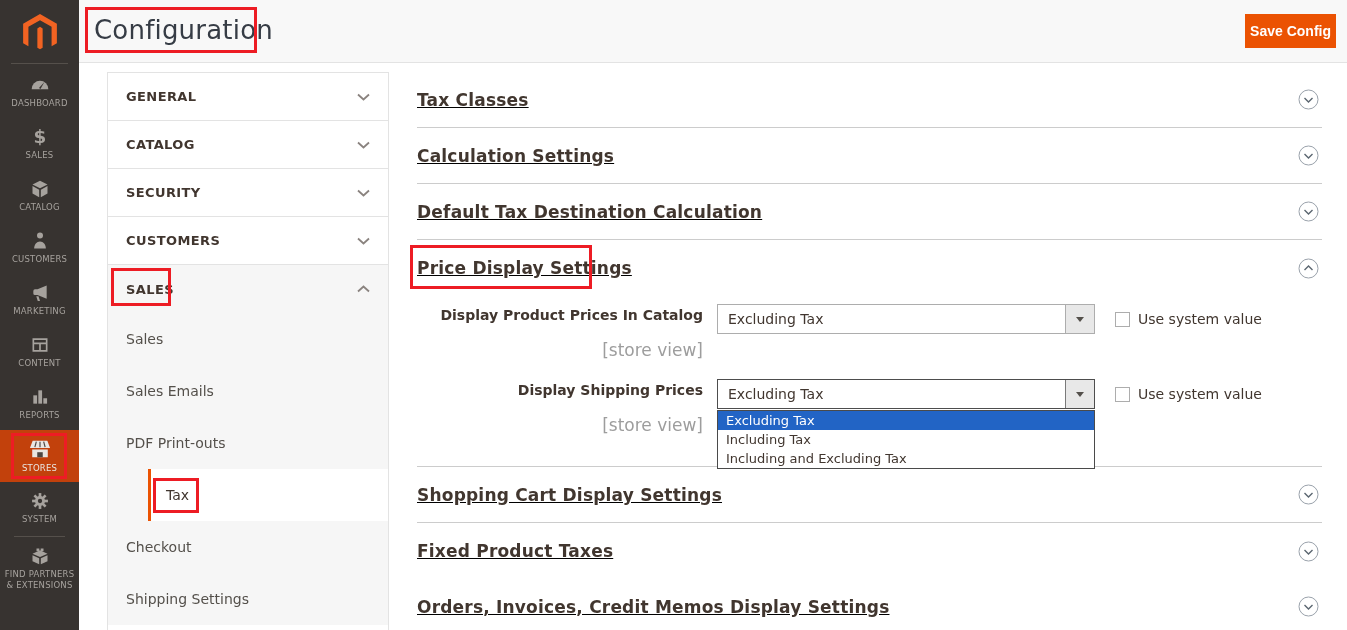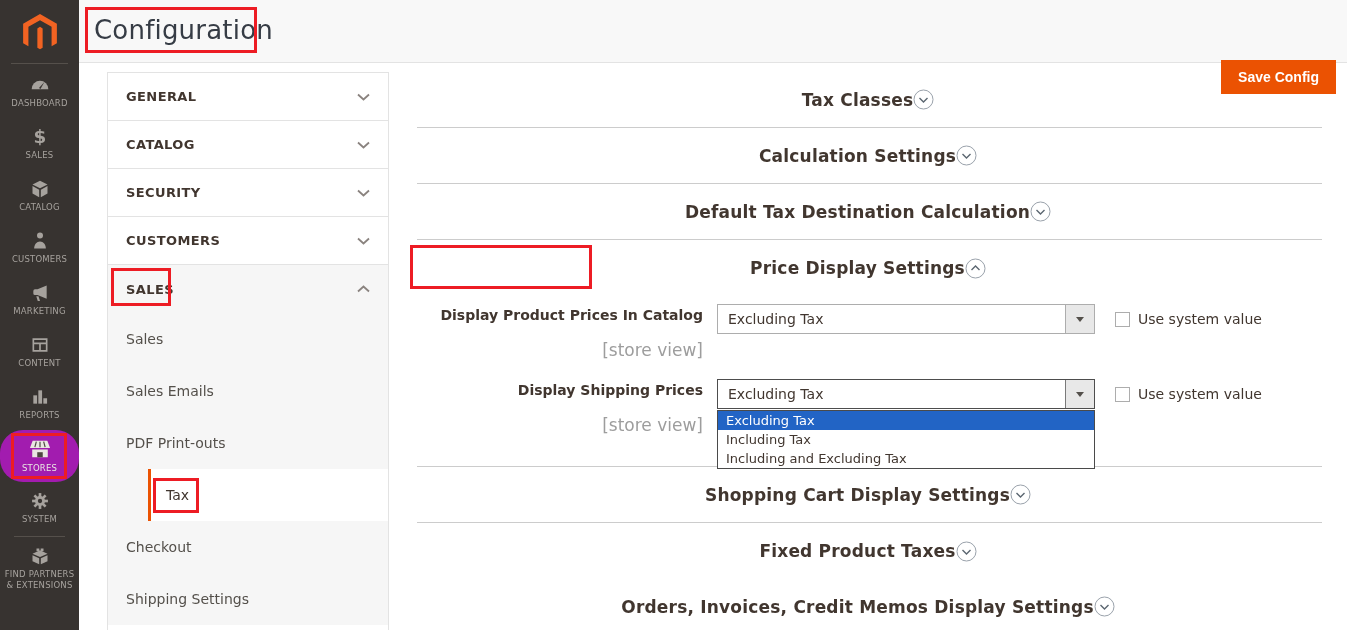--- a/index.html
+++ b/index.html
@@ -9,49 +9,49 @@
 
   
   .sidebar { position:absolute; left:0; top:0; width:79px; height:630px; background:#373330; z-index:20; }
   .logo-wrap { height:63px; display:flex; align-items:center; justify-content:center; }
   .logo-divider { height:1px; background:#55504b; margin:0 11px 2px; }
   .side-item { position:relative; height:52px; display:flex; flex-direction:column; align-items:center;
     justify-content:center; cursor:pointer; }
   .side-item .lbl { font-size:8.5px; color:#a6a29d; letter-spacing:.2px; margin-top:3px; text-align:center;
     line-height:1.25; width:72px; }
   .side-item.tall { height:58px; }
-  .side-item.selected { background:#a21caf;border-radius:23px; }
+  .side-item.selected { background:#c2410c; }
   .side-sep { height:1px; background:#55504b; margin:2px 14px; }
 
   
   .header { position:absolute; left:79px; top:0; right:0; height:63px; background:#f8f8f8;
     border-bottom:1px solid #e3e3e3; z-index:10; }
   .page-title { position:absolute; left:15px; top:15px; font-size:26px; color:#363c45; letter-spacing:.2px; }
-  .save-btn { position:absolute; right:11px; top:14px; height:34px; padding:0 17px; background:#eb5202;
-    color:#fff; font-size:14px; font-weight:bold; border:none; display:flex; align-items:center; cursor:pointer;margin-top:46px; }
+  .save-btn { position:absolute; right:11px; top:14px; height:34px; padding:0 5px; background:#eb5202;
+    color:#fff; font-size:14px; font-weight:bold; border:none; display:flex; align-items:center; cursor:pointer; }
 
   
   .anno { position:absolute; border:3px solid #ed1c24; pointer-events:none; z-index:60; }
 
   
   .config-nav { position:absolute; left:107px; top:72px; width:282px; height:558px; background:#fff;
     border:1px solid #e3e3e3; border-bottom:none; z-index:5; }
   .nav-section { position:relative; height:48px; padding:0 18px; display:flex; align-items:center;
     justify-content:space-between; border-bottom:1px solid #e3e3e3; cursor:pointer; background:#fff;gap:32px; }
   .nav-section .sec-lbl { font-size:13px; font-weight:bold; color:#41362f; letter-spacing:.4px; }
   .nav-section.expanded { background:#f6f6f6; border-bottom:none; }
   .sub-list { background:#f6f6f6; }
   .sub-item { position:relative; height:52px; display:flex; align-items:center; padding-left:18px;
     font-size:14px; color:#54504b; cursor:pointer; }
   .sub-item.active { background:#fff; border-left:3px solid #eb5202; padding-left:15px; color:#41362f;margin-left:40px; }
 
   
   .main { position:absolute; left:417px; top:72px; right:25px; z-index:4; }
-  .acc-row { position:relative; height:56px; display:flex; align-items:center; justify-content:center;
-    border-bottom:1px solid #ccc; cursor:pointer; }
+  .acc-row { position:relative; height:56px; display:flex; align-items:center; justify-content:space-between;
+    border-bottom:1px solid #ccc; cursor:pointer;text-decoration:underline; }
   .acc-row.no-border { border-bottom:none; }
   .acc-title { font-size:17px; font-weight:600; color:#41362f; letter-spacing:.2px; }
   .acc-icon { margin-right:3px; display:flex; }
 
   .panel-body { border-bottom:1px solid #ccc; padding:8px 0 31px 0; }
   .field-row { display:flex; align-items:flex-start; margin-top:0; }
   .field-row + .field-row { margin-top:19px; }
   .field-label { width:286px; text-align:right; padding-top:3px; }
   .field-label .main-lbl { font-size:14px; font-weight:bold; color:#41362f; line-height:1.15; }
   .field-label .scope { font-size:17px; color:#9d9d9d; margin-top:17px; }

